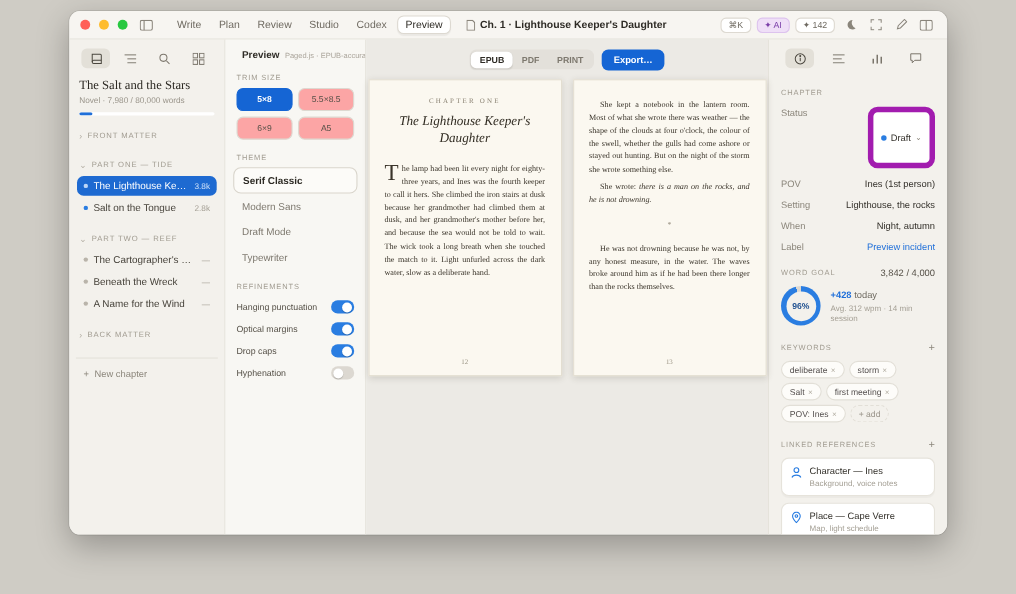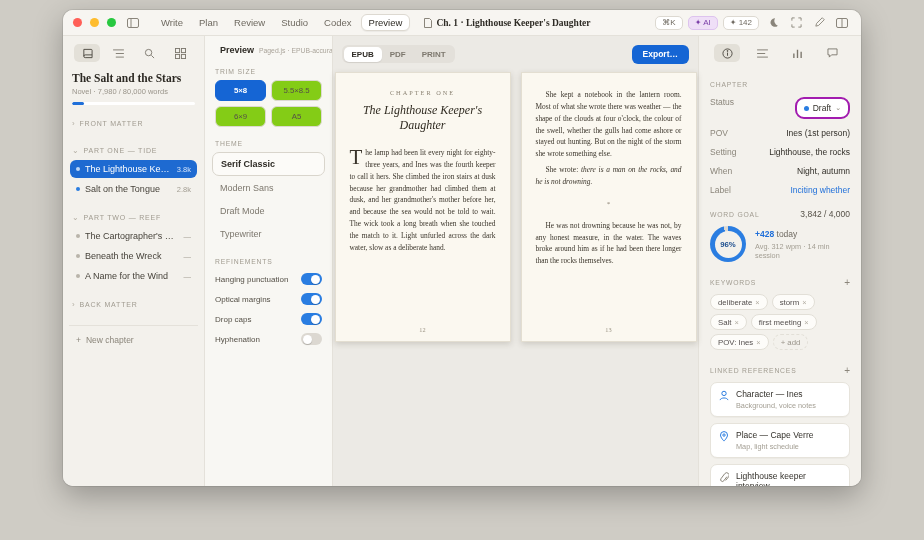--- a/index.html
+++ b/index.html
@@ -12,38 +12,38 @@
 
   
   .titlebar { height:26px; flex:0 0 26px; display:flex; align-items:center; gap:6px;
     padding:0 10px; border-bottom:1px solid #e4e1da; background:#f7f5f1; }
   .tl { width:9px; height:9px; border-radius:50%; margin-right:2px; }
   .tl.red{background:#ff5f57}.tl.yel{background:#febc2e}.tl.grn{background:#28c840}
   .tb-icon { width:18px; height:18px; display:flex; align-items:center; justify-content:center; color:#8a857b; }
   .menu { display:flex; align-items:center; gap:2px; margin-left:6px; }
   .menu-item { font-size:9.5px; color:#6f6a61; padding:2px 7px; border-radius:6px; }
   .menu-item.active { background:#fff; border:1px solid #ddd9d1; color:#2e2b25; box-shadow:0 1px 1px rgba(0,0,0,.05); }
-  .doc-title { display:flex; align-items:center; gap:4px; margin-left:8px; font-size:9.5px; font-weight:bold; color:#2e2b25;font-family:Liberation Serif, serif; }
+  .doc-title { display:flex; align-items:center; gap:4px; margin-left:8px; font-size:9.5px; font-weight:bold; color:#2e2b25; }
   .tb-right { margin-left:auto; display:flex; align-items:center; gap:5px; }
   .pill { font-size:8px; color:#6f6a61; background:#fff; border:1px solid #ddd9d1; border-radius:5px;
     padding:2px 6px; line-height:1; display:flex; align-items:center; gap:2px; }
   .pill.purple { background:#efdff7; border-color:#ddc3ee; color:#7b3fa8; }
 
   
   .body-row { flex:1; display:flex; min-height:0; }
   .sidebar-l { width:142px; flex:0 0 142px; background:#f3f1ec; border-right:1px solid #e4e1da;
     padding:8px 9px; display:flex; flex-direction:column; }
   .right-col { flex:1; display:flex; flex-direction:column; min-width:0; }
   .panels-row { flex:1; display:flex; min-height:0; }
 
   
   .icon-row { display:flex; justify-content:space-between; align-items:center; padding:0 2px 8px; }
   .lib-icon { width:26px; height:18px; border-radius:5px; display:flex; align-items:center; justify-content:center; color:#7b766c; }
   .lib-icon.active { background:#e3e0d8; color:#4a463e; }
-  .lib-title { font-family:"Liberation Serif", serif; font-weight:bold; font-size:11.5px; color:#2c2923; margin-top:2px; }
+  .lib-title { font-family:"Liberation Serif", serif; font-weight:normal; font-size:11.5px; color:#2c2923; margin-top:2px; }
   .lib-sub { font-size:7.5px; color:#9a958b; margin-top:3px; }
   .progressbar { height:3px; background:#fff; border-radius:2px; margin-top:6px; overflow:hidden; }
   .progressbar .fill { height:100%; background:#1f6fd9; border-radius:2px; }
   .sec-label { font-size:7px; letter-spacing:.8px; color:#a09b90; margin:14px 0 4px; display:flex; gap:4px; align-items:center; }
   .sec-label .chev { font-size:8px; color:#b3aea3; }
   .chap { display:flex; align-items:center; gap:5px; font-size:9px; color:#47433b;
     padding:4px 6px; border-radius:6px; margin:1px -2px; }
   .chap-dot { width:4px; height:4px; border-radius:50%; background:#2a7de1; flex:0 0 4px; }
   .chap-dot.muted { background:#b9b4aa; }
   .chap-title { flex:1; white-space:nowrap; overflow:hidden; text-overflow:ellipsis; }
@@ -55,35 +55,35 @@
   .new-chap { display:flex; align-items:center; gap:5px; font-size:8.5px; color:#8b867b; padding:9px 4px; }
 
   
   .panel-settings { width:128px; flex:0 0 128px; background:#f8f7f3; border-right:1px solid #e4e1da; padding:9px 10px; overflow:hidden; }
   .panel-head { display:flex; align-items:baseline; gap:5px; }
   .pv-dot { width:5px; height:5px; border-radius:50%; background:#1f6fd9; align-self:center; }
   .pv-title { font-size:9px; font-weight:bold; color:#2e2b25; }
   .pv-meta { font-size:6.8px; color:#aaa49a; white-space:nowrap; }
   .grp-label { font-size:6.8px; letter-spacing:.8px; color:#a09b90; margin:13px 0 5px; }
   .opt-grid { display:grid; grid-template-columns:1fr 1fr; gap:5px; }
-  .opt-btn { background:#84cc16; border:1px solid #ddd9d1; border-radius:6px; text-align:center;
+  .opt-btn { background:#fca5a5; border:1px solid #ddd9d1; border-radius:6px; text-align:center;
     font-size:7.8px; color:#555047; padding:5px 0; }
   .opt-btn.active { background:#1565d4; border-color:#1565d4; color:#fff; font-weight:bold; }
   .theme-item { font-size:9px; color:#7d786e; padding:6px 8px; border-radius:7px; margin:1px -3px; }
   .theme-item.active { background:#fcfbf8; border:1px solid #d9d5cc; color:#2e2b25; font-weight:bold; }
   .refine-row { display:flex; align-items:center; justify-content:space-between; font-size:8px; color:#555047; margin:8px 0; }
   .toggle { width:21px; height:12px; border-radius:7px; background:#dcd8d1; position:relative; flex:0 0 21px; }
   .toggle::after { content:""; position:absolute; top:1.5px; left:2px; width:9px; height:9px; border-radius:50%;
     background:#fff; box-shadow:0 1px 1px rgba(0,0,0,.2); }
   .toggle.on { background:#2a7de1; }
   .toggle.on::after { left:auto; right:2px; }
 
   
   .preview-col { flex:1; background:#eceae5; display:flex; flex-direction:column; min-width:0; }
-  .toolbar { height:36px; flex:0 0 36px; display:flex; align-items:center; justify-content:space-between; gap:7px; padding:0 9px; }
+  .toolbar { height:36px; flex:0 0 36px; display:flex; align-items:center; justify-content:center; gap:7px; padding:0 9px; }
   .seg { display:flex; background:#e3e0da; border-radius:6px; padding:1.5px; }
   .seg-item { font-size:8px; font-weight:bold; color:#7d786e; padding:3px 8px; border-radius:5px; }
   .seg-item.active { background:#fff; color:#2e2b25; box-shadow:0 1px 1px rgba(0,0,0,.08); }
   .export-btn { background:#1565d4; color:#fff; font-size:8.5px; font-weight:bold; border-radius:6px; padding:4.5px 11px; }
   .pages { display:flex; justify-content:center; gap:10px; }
   .page { width:176px; height:270px; background:#fbf8f0; border:1px solid #e3ded1;
     box-shadow:0 2px 6px rgba(60,55,40,.18); position:relative; padding:16px 14px; }
   .kicker { font-family:"Liberation Serif", serif; font-size:6.3px; letter-spacing:2px; color:#8a8272; text-align:center; }
   .book-title { font-family:"Liberation Serif", serif; font-style:italic; font-size:12px; color:#2f2a20;
     text-align:center; margin:7px 0 14px; }
@@ -96,22 +96,22 @@
     font-family:"Liberation Serif", serif; font-size:6.3px; color:#9a9383; }
 
   
   .sidebar-r { width:163px; flex:0 0 163px; background:#f3f1ec; border-left:1px solid #e4e1da;
     padding:8px 11px; overflow:hidden; }
   .insp-icons { display:flex; justify-content:space-between; padding:0 4px 6px; }
   .field { display:flex; justify-content:space-between; align-items:flex-start; margin:9px 0; }
   .field .k { font-size:8.5px; color:#8b867b; }
   .field .v { font-size:8.5px; color:#33302a; text-align:right; }
   .field .v.link { color:#1f6fd9; }
-  .status-pill { display:flex; align-items:center; gap:4px; background:#fff; border:2px solid #a21caf;
-    border-radius:9px; padding:4px 7px; font-size:8.5px; color:#33302a; }
+  .status-pill { display:flex; align-items:center; gap:4px; background:#fff; border:5px solid #a21caf;
+    border-radius:9px; padding:18px 7px; font-size:8.5px; color:#33302a; }
   .status-dot { width:5px; height:5px; border-radius:50%; background:#2a7de1; }
   .status-pill .chev { font-size:7px; color:#8b867b; }
   .goal-head { display:flex; justify-content:space-between; align-items:center; margin:14px 0 7px; }
   .goal-total { font-size:8.5px; color:#555047; }
   .goal-row { display:flex; align-items:center; gap:9px; }
   .ring { width:36px; height:36px; border-radius:50%; display:flex; align-items:center; justify-content:center; flex:0 0 36px; }
   .ring-in { width:27px; height:27px; border-radius:50%; background:#f3f1ec; display:flex; align-items:center;
     justify-content:center; font-size:7.8px; font-weight:bold; color:#1e4f8f; }
   .goal-delta { font-size:8.5px; color:#6f6a61; }
   .goal-delta b { color:#1f6fd9; }
@@ -403,21 +403,21 @@
           <div class="field">
             <span class="k">Setting</span>
             <span class="v">Lighthouse, the rocks</span>
           </div>
           <div class="field">
             <span class="k">When</span>
             <span class="v">Night, autumn</span>
           </div>
           <div class="field">
             <span class="k">Label</span>
-            <span class="v link">Inciting whether</span>
+            <span class="v link">Preview incident</span>
           </div>
 
           <div class="goal-head">
             <span class="grp-label" style="margin:0">WORD GOAL</span>
             <span class="goal-total">3,842 / 4,000</span>
           </div>
           <div class="goal-row">
             <div class="ring" style="background: conic-gradient(rgb(42, 125, 225) 0deg, rgb(42, 125, 225) 96%, rgb(220, 216, 209) 96%, rgb(220, 216, 209) 100%);">
               <div class="ring-in">96%</div>
             </div>

